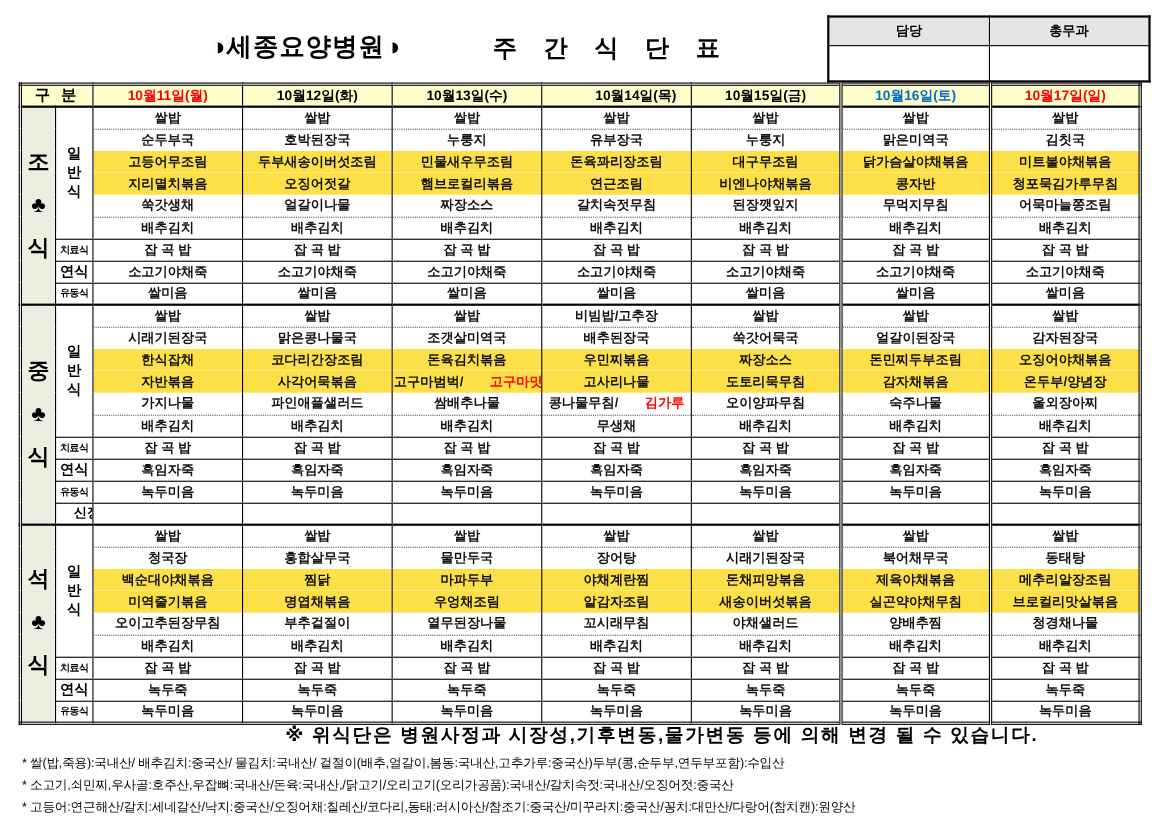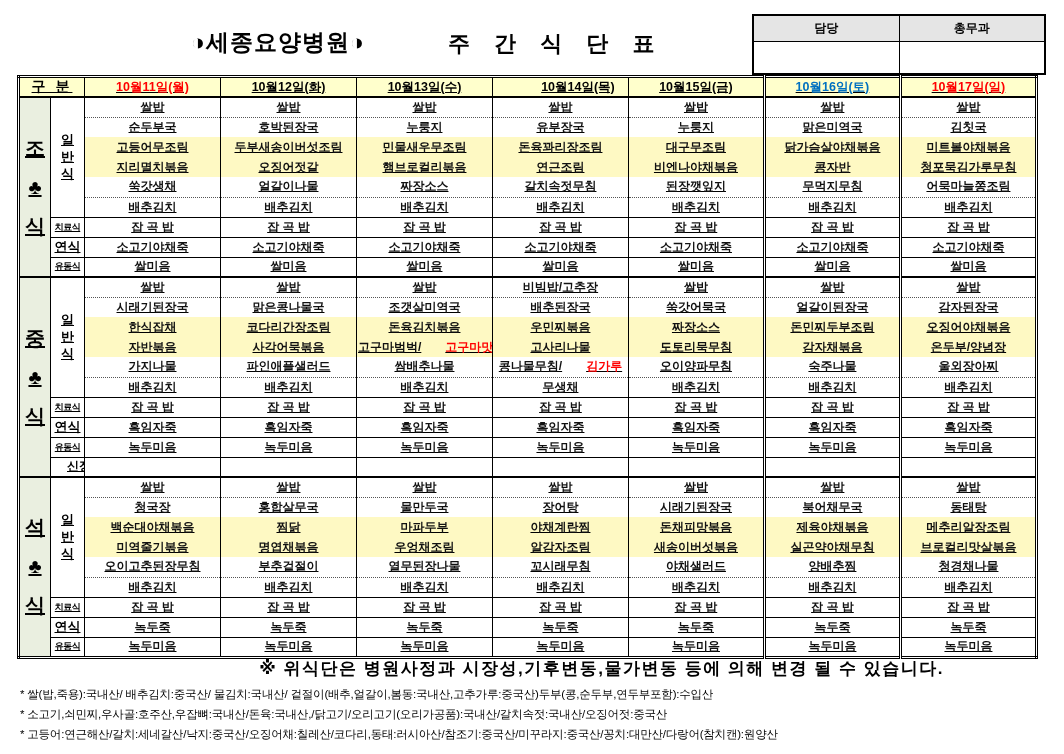--- a/index.html
+++ b/index.html
@@ -27,37 +27,37 @@
   }
   .sign-table th{
     border:1px solid #000;height:23px;font-size:12px;font-weight:700;
     background:#e5e5e5;text-align:center;
   }
   .sign-table td{border:1px solid #000;height:29px;background:#fff;}
 
   
   .menu-table{
     position:absolute;left:17px;top:75px;width:1021px;
-    border-collapse:collapse;border:3px double #000;table-layout:fixed;text-decoration:underline;
+    border-collapse:collapse;border:3px double #000;table-layout:fixed;
   }
   .menu-table tr{height:20px;}
   .menu-table th,.menu-table td{
     border-left:1px solid #000;border-top:none;border-right:none;
     border-bottom:1px solid #000;
     padding:0 1px;text-align:center;vertical-align:middle;
     white-space:nowrap;overflow:hidden;
   }
   .menu-table thead th{
     background:#FFFFCC;border-bottom:2px solid #000;font-size:12.5px;font-weight:700;
   }
   .menu-table th.gubun{font-size:14px;letter-spacing:3px;}
   .c{font-size:12px;font-weight:600;color:#111;}
   .bbnone{border-bottom:none !important;}
   .bbdot{border-bottom:1px dotted #555 !important;}
-  .green{background:#fef9c3;}
+  .green{background:#fde047;}
   .send{border-bottom:2px solid #000 !important;}
   .dbl{border-left:3px double #000 !important;}
   .meal-cell{
     background:#EAEFE0;font-size:20px;font-weight:700;line-height:1.95;
     border-bottom:2px solid #000 !important;
   }
   .gen-label{background:#fff;font-size:13px;font-weight:700;line-height:1.3;}
   .row-label{font-size:13px;font-weight:700;}
   .row-label.small{font-size:9px;letter-spacing:-0.5px;}
   .row-label.extra{font-size:12px;text-align:left;padding-left:16px;}

